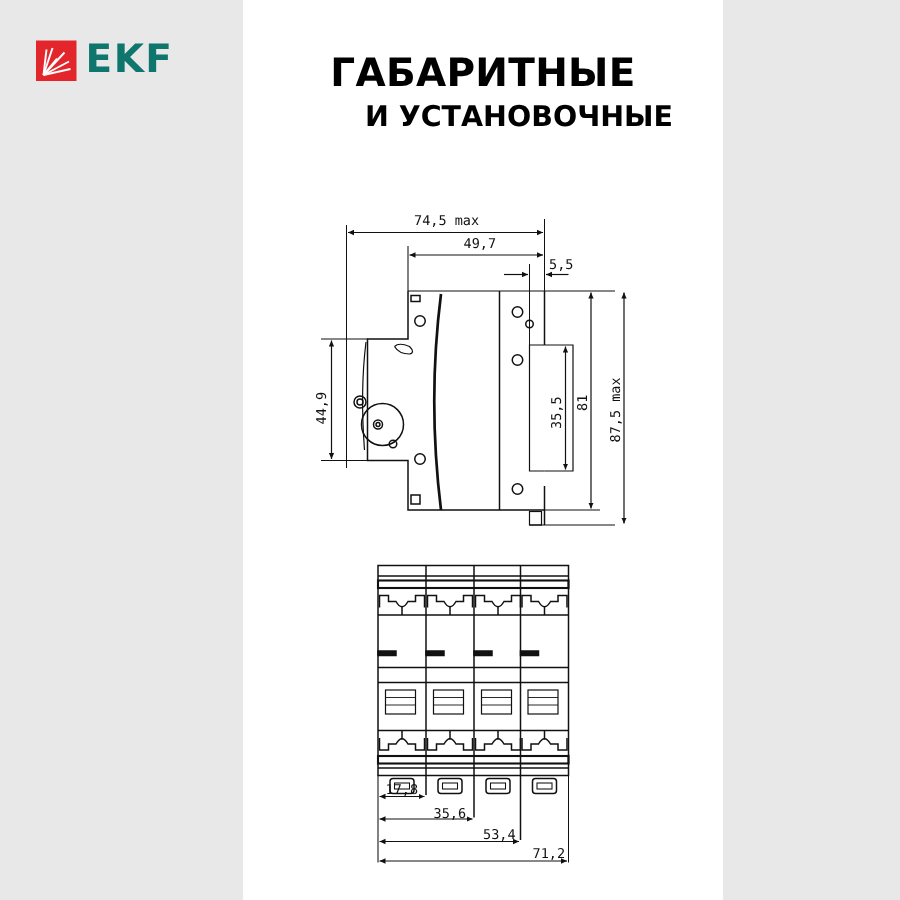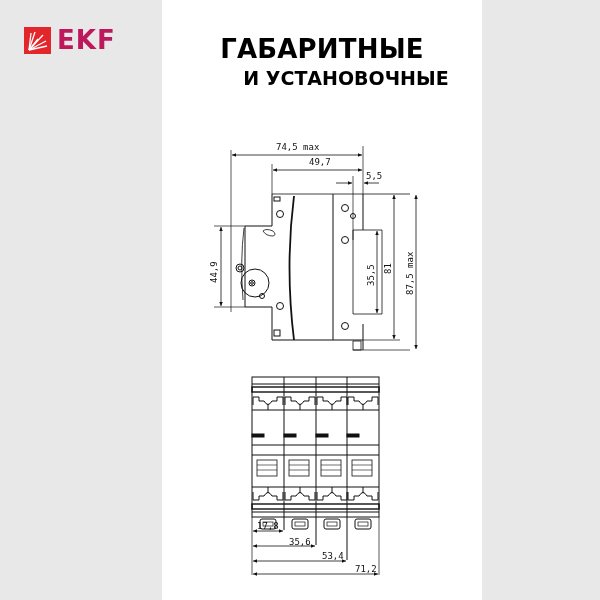--- a/index.html
+++ b/index.html
@@ -1,20 +1,20 @@
 <!DOCTYPE html>
 <html><head>
 <meta charset="utf-8">
 <style>
   html, body { margin: 0; padding: 0; }
   body { width: 600px; height: 600px; background: #e8e8e8; position: relative; overflow: hidden; font-family: "DejaVu Sans", sans-serif; }
   .panel { position: absolute; left: 162px; top: 0; width: 320px; height: 600px; background: #ffffff; }
   .logo { position: absolute; left: 24px; top: 23px; height: 34px; display: flex; align-items: center; }
   .logo-mark { width: 27px; height: 27px; background: #e3262b; position: relative; }
-  .logo-text { margin-left: 6px; font-family: "DejaVu Sans", sans-serif; font-weight: bold; font-size: 26px; letter-spacing: 1px; color: #be185d; line-height: 27px; }
+  .logo-text { margin-left: 6px; font-family: "DejaVu Sans", sans-serif; font-weight: bold; font-size: 26px; letter-spacing: 1px; color: #0f766e; line-height: 27px; }
   .title { position: absolute; left: 162px; width: 320px; top: 34px; text-align: center; font-family: "DejaVu Sans", sans-serif; font-weight: bold; color: #000; }
   .t1 { font-size: 26px; line-height: 30px; letter-spacing: 0.2px; }
   .t2 { font-size: 19px; line-height: 22px; margin-top: 3px; margin-left: 48px; }
   .t3 { font-size: 19px; line-height: 22px; }
   svg.drawing { position: absolute; left: 0; top: 0; }
   svg text { font-family: "DejaVu Sans Mono", monospace; font-size: 9px; fill: #111; }
 </style>
 </head>
 <body>
 

